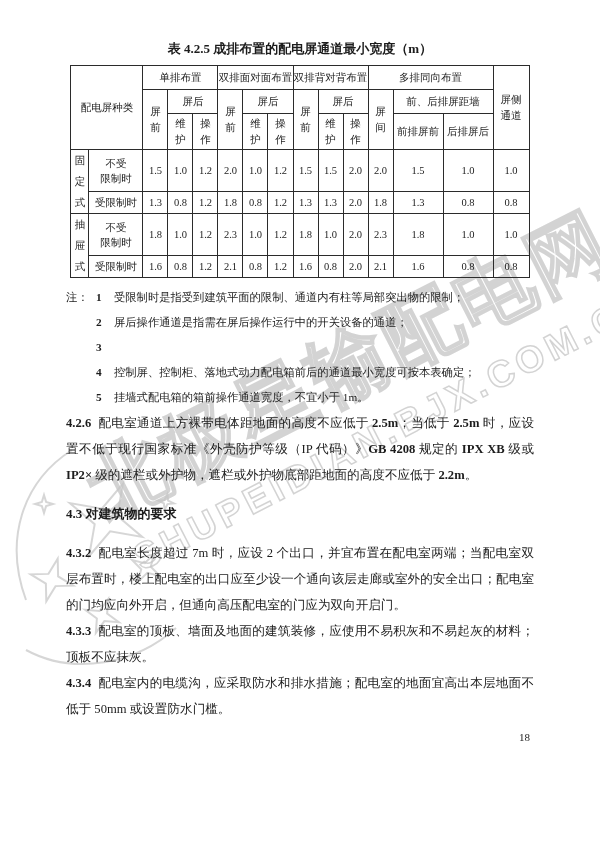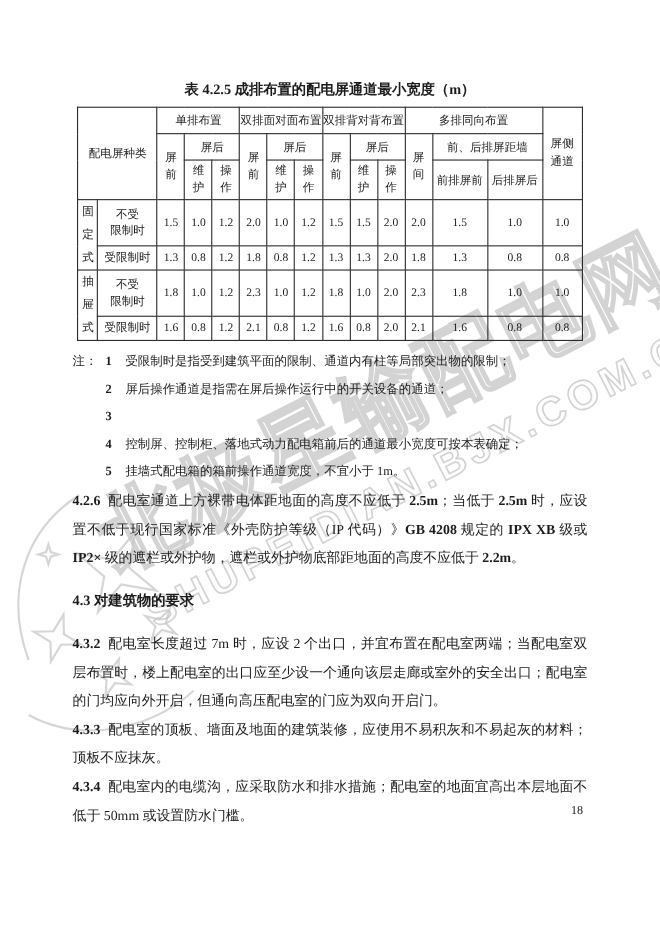--- a/index.html
+++ b/index.html
@@ -20,21 +20,21 @@
     -webkit-text-stroke:2px rgba(196,196,196,0.75);
   }
   .wm-cn { left:118px; top:438px; font-size:78px; letter-spacing:4px;
            transform:rotate(-27deg); transform-origin:0 100%; }
   .wm-en { left:146px; top:537px; font-size:37px; letter-spacing:5px;
            -webkit-text-stroke:1.5px rgba(196,196,196,0.75);
            transform:rotate(-27deg); transform-origin:0 100%; }
   .wm-logo { position:absolute; left:14px; top:448px; }
   
   .doc { position:absolute; left:66px; top:0; width:468px; z-index:2; }
-  .tbl-title { padding-top:72px; text-align:center; font-weight:bold; font-size:13px; }
+  .tbl-title { padding-top:40px; text-align:center; font-weight:bold; font-size:13px; }
   table { border-collapse:collapse; table-layout:fixed; width:458px; margin:7px auto 0;
           border:1.5px solid #1e1e1e; }
   th,td { border:1px solid #2b2b2b; font-weight:normal; font-size:10.5px;
           text-align:center; vertical-align:middle; padding:0; }
   .hr1 { height:24px; } .hr2 { height:24px; } .hr3 { height:36px; }
   .br-tall { height:42px; } .br-short { height:22px; }
   .v { white-space:pre-line; line-height:16px; }
   .type-cell { white-space:pre-line; line-height:21px; }
   .cond { white-space:pre-line; line-height:15px; }
   .side-cell { white-space:pre-line; line-height:16px; }

